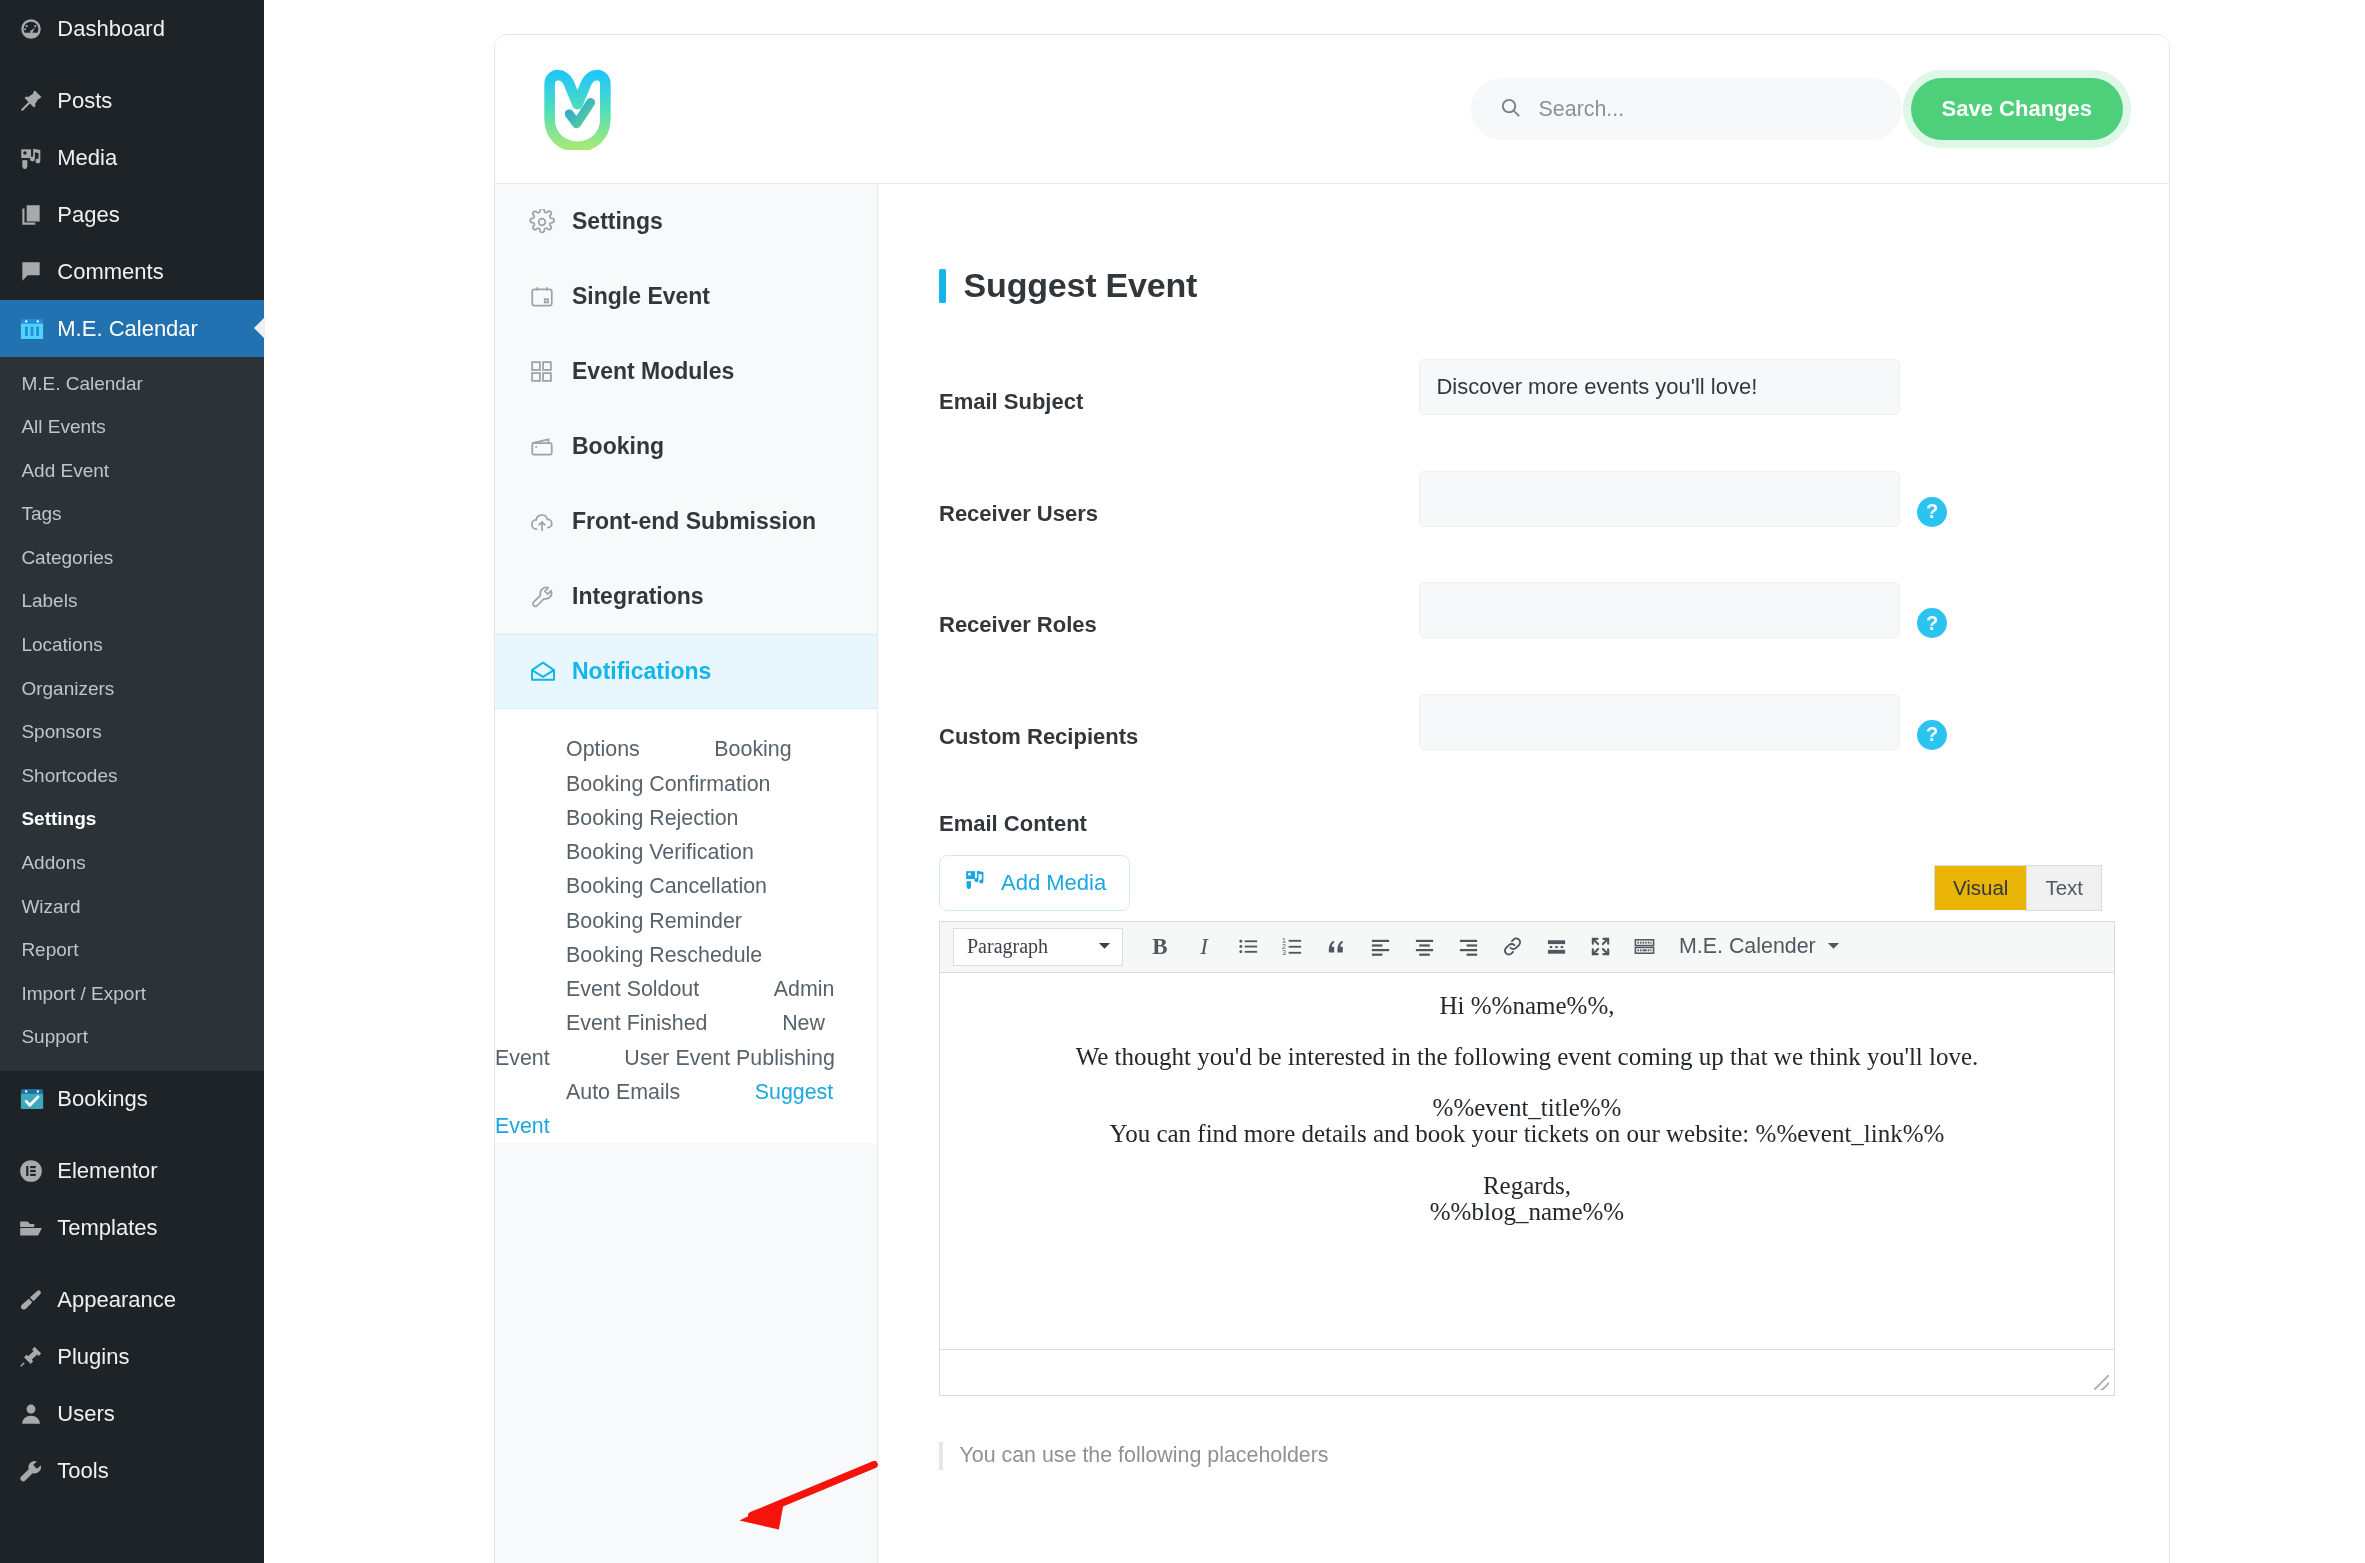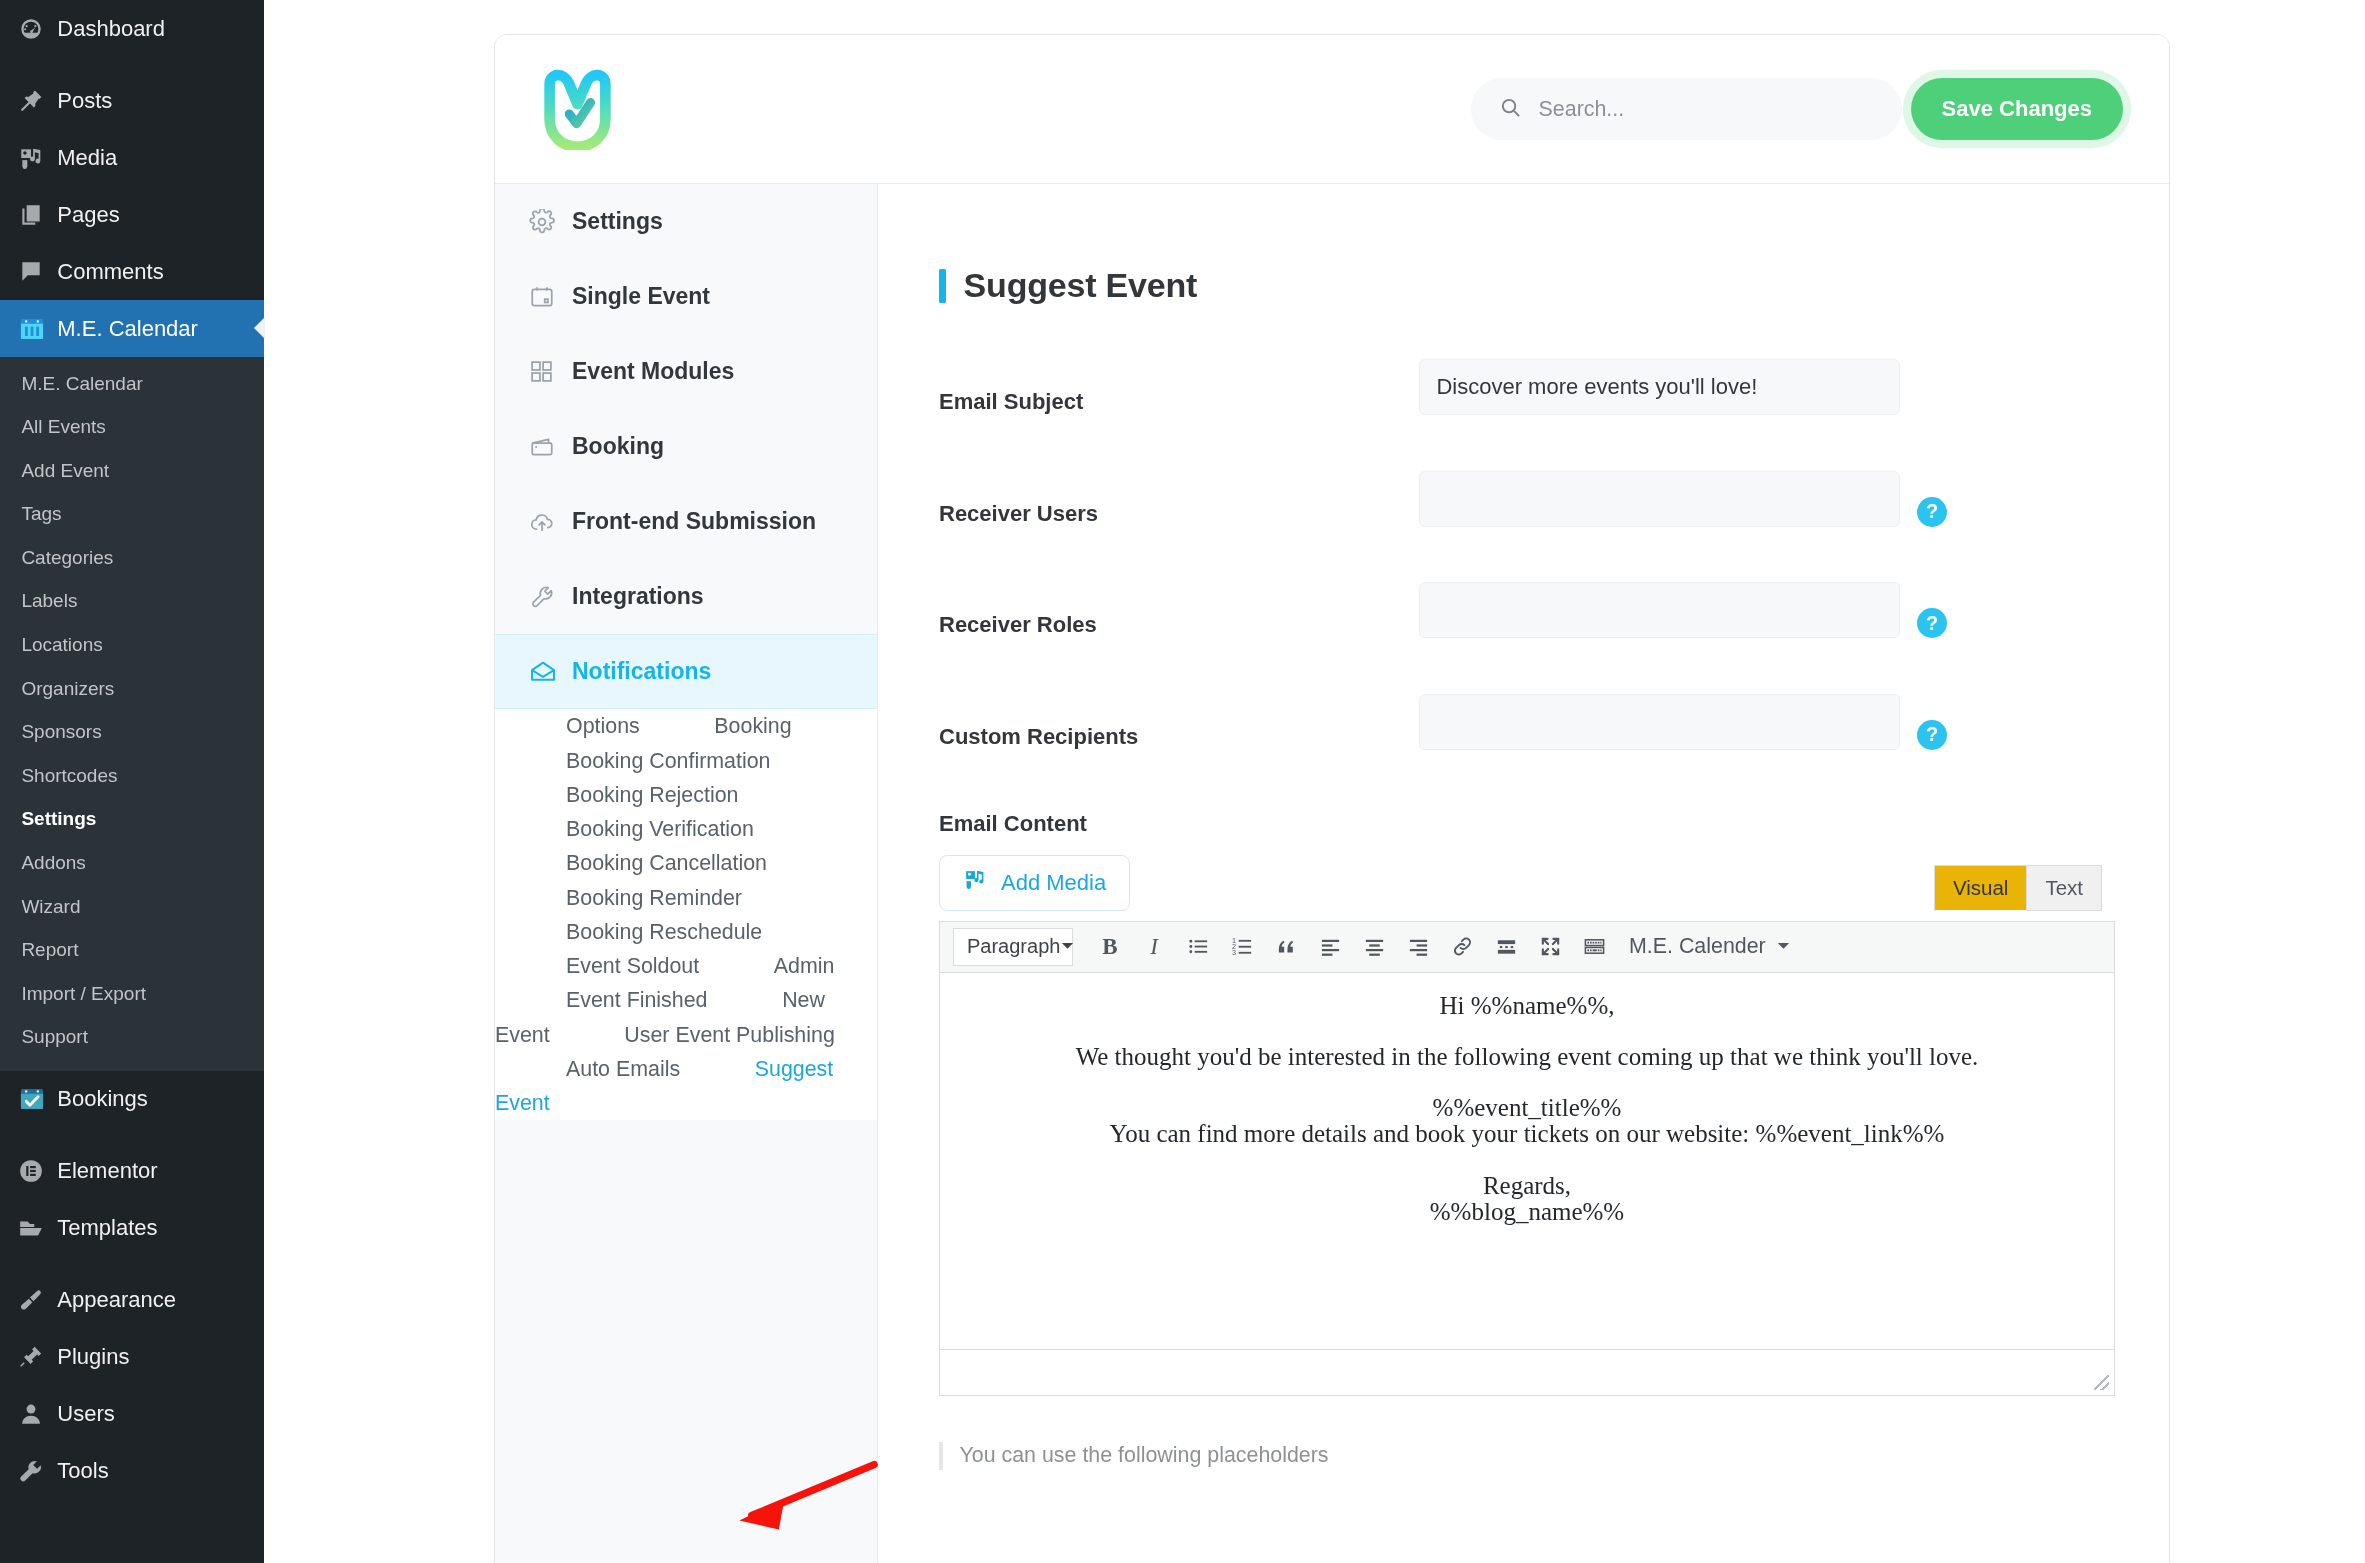--- a/index.html
+++ b/index.html
@@ -109,21 +109,21 @@
     cursor: pointer;
   }
   .snav-item .snav-ico { width: 43px; flex: 0 0 43px; display: flex; align-items: center; color: #9aa3ab; }
   .snav-item.active {
     background: #e8f7fd; color: #13b5ea;
     border-top: 0.8px solid #d4eefb;
     border-bottom: 0.8px solid #d4eefb;
   }
   .snav-item.active .snav-ico { color: #13b5ea; }
 
-  #sub-nav { background: #ffffff; padding: 0 0 0 0; }
+  #sub-nav { background: #ffffff; padding: 23px 0 0 0; }
   .sub-item {
     padding: 6.6px 0 6.6px 71px;
     font-size: 21.4px; color: #58626b;
     line-height: 1.6;
     cursor: pointer;
     position: relative;
   }
   .sub-item.cur { color: #1aa7e0; }
 
   
@@ -181,26 +181,26 @@
     background: #fff;
   }
   #editor-toolbar {
     display: flex; align-items: center;
     height: 51px; gap: 0;
     background: #f6f7f7;
     border-bottom: 0.8px solid #dcdcde;
     padding: 0 13px;
   }
   #para-select {
-    width: 120px; height: 38px;
+    width: 170px; height: 38px;
     border: 0.8px solid #dcdcde; background: #fff;
     display: flex; align-items: center; justify-content: space-between;
     padding: 0 10px 0 13px;
     font-size: 20px; color: #3c434a;
-    margin-right: 15px; cursor: pointer;
+    margin-right: 15px; cursor: pointer; font-family: Liberation Serif, serif;
   }
   .tb {
     width: 44px; height: 38px;
     display: flex; align-items: center; justify-content: center;
     color: #50575e; cursor: pointer;
   }
   .tb-b { font-size: 23px; font-weight: bold; font-family: "Liberation Serif", serif; }
   .tb-i { font-size: 23px; font-style: italic; font-family: "Liberation Serif", serif; }
   #me-dd {
     display: flex; align-items: center; gap: 10px;

